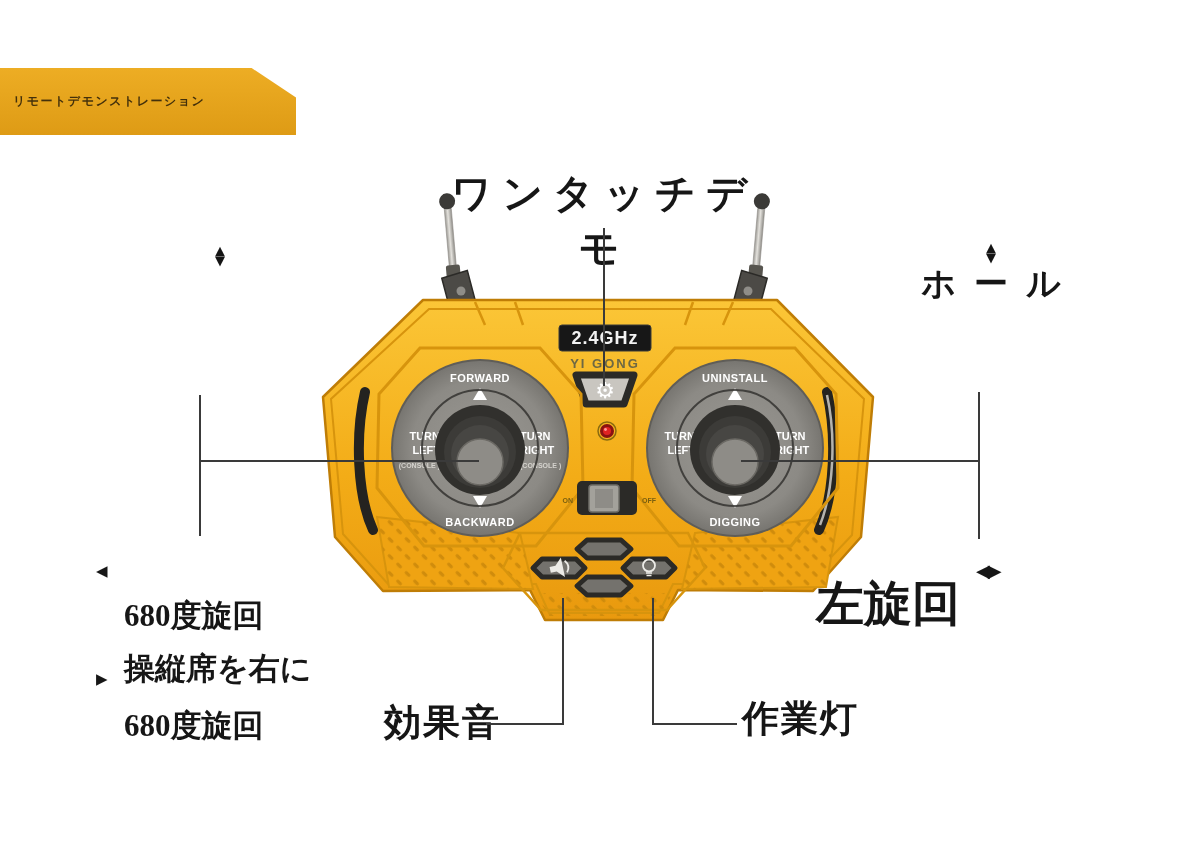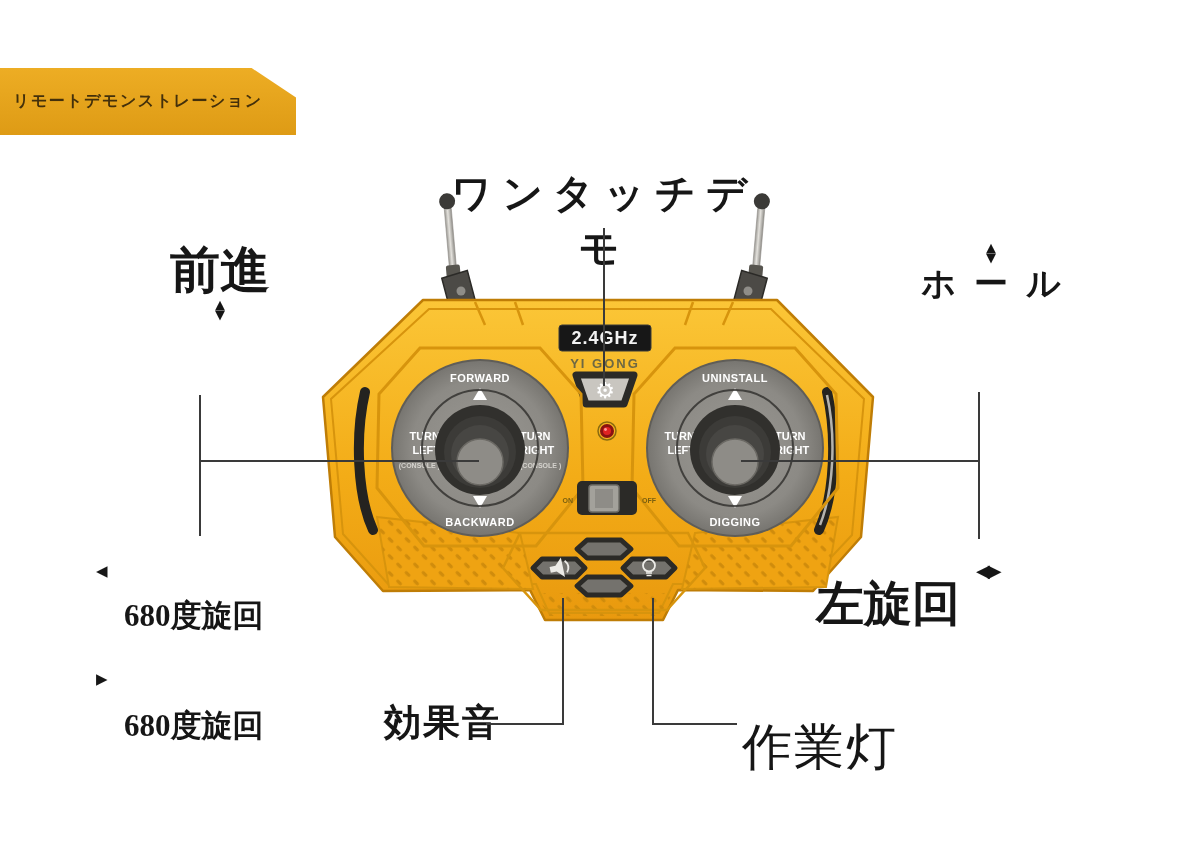--- a/index.html
+++ b/index.html
@@ -11,21 +11,21 @@
   }
   .abs{position:absolute;}
   
   .banner{
     left:0;top:68px;width:296px;height:67px;
     background:linear-gradient(180deg,#EDAD24,#DE9B15);
     clip-path:polygon(0 0,85% 0,100% 44%,100% 100%,0 100%);
     display:flex;align-items:center;z-index:3;
   }
   .banner span{
-    font-size:16px;font-weight:bold;letter-spacing:1.5px;
+    font-size:12px;font-weight:bold;letter-spacing:1.5px;
     color:#43300B;padding-left:13px;
   }
   
   .jp{z-index:5;}
   .ann-top{left:432px;top:166px;width:344px;text-align:center;
     font-size:40px;font-weight:bold;letter-spacing:10px;}
   .pair{text-align:center;}
   .pair .big{font-size:50px;font-weight:bold;line-height:1.08;display:block;}
   .pair .arrows{display:block;font-size:13px;line-height:10px;margin:3px 0;
     font-family:"DejaVu Sans",sans-serif;color:#141414;}
@@ -35,57 +35,57 @@
   .pair-right .big.l2{font-size:34px;letter-spacing:18px;text-indent:18px;}
   .seat-block{left:96px;top:538px;width:250px;height:215px;font-weight:600;}
   .seat-block .row{position:absolute;left:28px;font-size:31px;white-space:nowrap;}
   .seat-block .tri{position:absolute;left:0;font-size:15px;
     font-family:"DejaVu Sans",sans-serif;}
   .turn-row{left:816px;top:572px;display:flex;align-items:flex-start;
     font-size:48px;font-weight:bold;white-space:nowrap;gap:13px;}
   .turn-row .pairicon{font-size:18px;margin:-12px 3px 0 3px;
     font-family:"DejaVu Sans",sans-serif;letter-spacing:-2px;}
   .lbl-sound{left:384px;top:698px;font-size:37px;font-weight:bold;letter-spacing:2px;}
-  .lbl-light{left:742px;top:714px;font-size:50px;font-weight:normal;letter-spacing:2px;}
+  .lbl-light{left:742px;top:694px;font-size:37px;font-weight:bold;letter-spacing:2px;}
   
   .line{position:absolute;background:#3A3A3A;z-index:6;}
   .v{width:2px;}
   .h{height:2px;}
   
   .ctrl{left:315px;top:185px;z-index:1;}
 </style>
 </head>
 <body>
 
 <div class="abs banner">
   <span>リモートデモンストレーション</span>
 </div>
 
 <div class="abs jp ann-top">ワンタッチデモ</div>
 
 <div class="abs jp pair pair-left">
-  <span class="big">前進</span>
   <span class="arrows">
     <span>▲</span><br>
     <span>▼</span>
   </span>
 </div>
 
 <div class="abs jp pair pair-right">
   <span class="arrows">
     <span>▲</span><br>
     <span>▼</span>
   </span>
   <span class="big l2">ホール</span>
 </div>
 
 <div class="abs jp seat-block">
   <span class="tri" style="top:24px;">◀</span>
   <span class="row" style="top:57px;">680度旋回</span>
   <span class="tri" style="top:132px;">▶</span>
+  <span class="row" style="top:110px;">操縦席を右に</span>
   <span class="row" style="top:167px;">680度旋回</span>
 </div>
 
 <div class="abs jp turn-row">
   <span>左旋回</span>
   <span class="pairicon">◀▶</span>
 </div>
 
 <div class="abs jp lbl-sound">効果音</div>
 <div class="abs jp lbl-light">作業灯</div>

